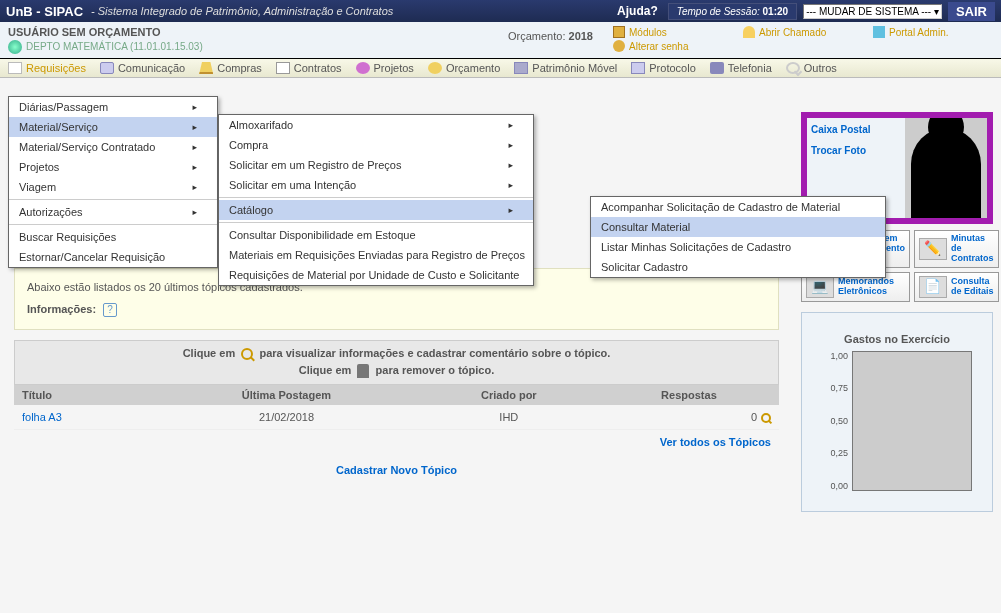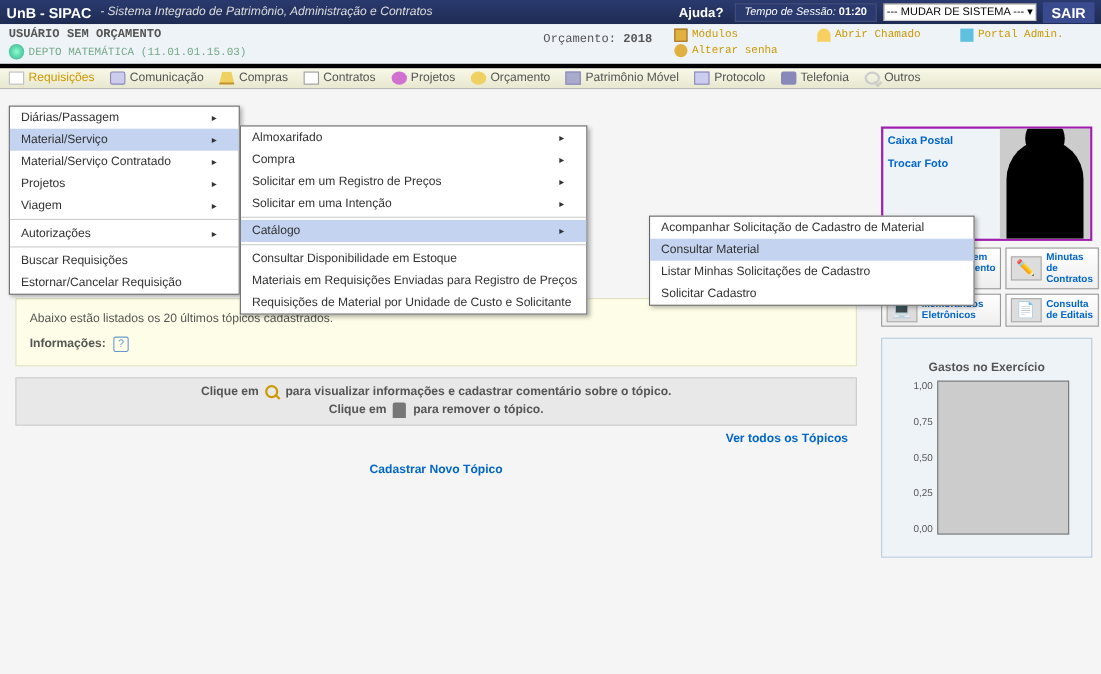--- a/index.html
+++ b/index.html
@@ -10,21 +10,21 @@
   .header-bar .logo { font-weight: bold; font-size: 13px; }
   .header-bar .subtitle { font-style: italic; font-size: 11px; margin-left: 8px; color: #ddd; }
   .header-bar .spacer { flex: 1; }
   .header-bar .help { font-weight: bold; color: #fff; margin-right: 10px; font-size: 12px;}
   .header-bar .session { font-style: italic; background: #2a3a6e; padding: 2px 8px; border: 1px solid #444f7a; margin-right: 6px; font-size: 10px;}
   .header-bar .session b { font-style: normal; }
   .header-bar .sys-select { background: #fff; color: #000; font-size: 10px; padding: 1px 2px; border: 1px inset #ccc; margin-right: 6px; }
   .header-bar .sair { font-weight: bold; font-size: 13px; background: #3a4a8e; padding: 2px 8px; }
   
   
-  .sub-header { background: #eef3f8; border-bottom: 4px solid #000000; padding: 4px 8px; display: flex; position: relative; font-family: Liberation Mono, monospace; }
+  .sub-header { background: #eef3f8; border-bottom: 1px solid #000000; padding: 4px 8px; display: flex; position: relative; }
   .sub-header .left { flex: 1; }
   .sub-header .user-line { color: #555; font-weight: bold; font-size: 11px; margin-bottom: 2px; }
   .sub-header .dept-line { color: #7a8; font-size: 10px; }
   .sub-header .globe { display:inline-block; width:14px; height:14px; border-radius:50%; background: radial-gradient(#8fc, #3a8); margin-right:4px; vertical-align: middle;}
   .sub-header .orc { color: #555; }
   .sub-header .orc b { color: #555; }
   .sub-header .right-links { display: grid; grid-template-columns: 120px 120px 120px; gap: 2px 10px; }
   .sub-header .right-links a { color: #c90; text-decoration: none; font-size: 10px; display: flex; align-items: center; gap: 4px; cursor: pointer; }
   .ico { display: inline-block; width: 12px; height: 12px; }
   .ico-box { background: #e0b040; border: 1px solid #a07020; }
@@ -82,21 +82,21 @@
   .tbl td.right { text-align: right; color: #555; }
   .mag-sm { display: inline-block; width: 10px; height: 10px; border: 2px solid #c90; border-radius: 50%; position: relative; vertical-align: middle; margin-left: 4px;}
   .mag-sm::after { content:''; position:absolute; width:4px; height:2px; background:#c90; bottom:-2px; right:-3px; transform: rotate(45deg);}
   
   .link-right { text-align: right; padding: 6px 8px; }
   .link-right a { color: #06c; font-weight: bold; font-size: 11px; text-decoration: none; }
   .link-center { text-align: center; padding: 10px; }
   .link-center a { color: #06c; font-weight: bold; font-size: 11px; text-decoration: none; }
   
   
-  .profile-box { border: 2px solid #a21caf; background: #eef3f8; display: flex; margin-bottom: 6px; }
+  .profile-box { border: 6px solid #a21caf; background: #eef3f8; display: flex; margin-bottom: 6px; }
   .profile-box .links { flex: 1; padding: 6px 4px; display: flex; flex-direction: column; gap: 10px; }
   .profile-box .links a { color: #06c; font-weight: bold; font-size: 10px; text-decoration: none; cursor:pointer;}
   .profile-box .avatar { width: 82px; height: 100px; background: #ccc; display:flex; align-items:flex-end; justify-content:center; overflow:hidden;}
   .silhouette { width: 70px; height: 90px; background: #000; border-radius: 50% 50% 0 0 / 40% 40% 0 0; position: relative; }
   .silhouette::before { content:''; position:absolute; width:36px; height:38px; background:#000; border-radius:50%; top:-20px; left:17px;}
   
   .action-grid { display: grid; grid-template-columns: 1fr 1fr; gap: 4px; margin-bottom: 10px; }
   .action-btn { border: 1px solid #999; background: linear-gradient(#fff,#eee); padding: 3px 4px; display: flex; align-items: center; gap: 4px; font-size: 9px; color: #06c; font-weight: bold; cursor: pointer; line-height: 1.1; }
   .action-btn .aico { width: 28px; height: 22px; background: #ddd; border: 1px solid #aaa; flex-shrink: 0; display:flex; align-items:center; justify-content:center; font-size:14px;}
   
@@ -286,20 +286,38 @@
   <div class="content">
     <div style="height:180px;"></div>
     <div class="info-box">
       <div style="margin-bottom:10px;">Abaixo estão listados os 20 últimos tópicos cadastrados.</div>
       <div><b>Informações:</b> <span class="q">?</span></div>
     </div>
     <div class="gray-box">
       <div><b>Clique em</b>&nbsp;&nbsp;<span class="mag"></span>&nbsp;&nbsp;<b>para visualizar informações e cadastrar comentário sobre o tópico.</b></div>
       <div style="margin-top:4px;"><b>Clique em</b>&nbsp;&nbsp;<span class="trash"></span>&nbsp;&nbsp;<b>para remover o tópico.</b></div>
     </div>
+    <table class="tbl">
+      <thead>
+        <tr>
+          <th>Título</th>
+          <th class="center">Última Postagem</th>
+          <th class="center">Criado por</th>
+          <th class="center">Respostas</th>
+        </tr>
+      </thead>
+      <tbody>
+        <tr>
+          <td>folha A3</td>
+          <td class="center">21/02/2018</td>
+          <td class="center">IHD</td>
+          <td class="right"><span>0</span><span class="mag-sm"></span></td>
+        </tr>
+      </tbody>
+    </table>
     <div class="link-right"><a>Ver todos os Tópicos</a></div>
     <div class="link-center"><a>Cadastrar Novo Tópico</a></div>
   </div>
 
   <div class="sidebar-right">
     <div style="height:24px;"></div>
     <div class="profile-box">
       <div class="links">
         <a>Caixa Postal</a>
         <a>Trocar Foto</a>

